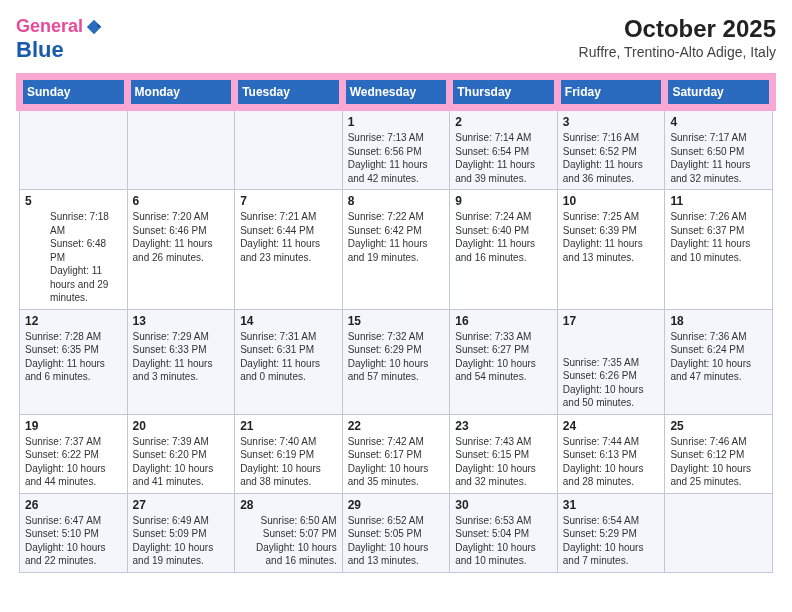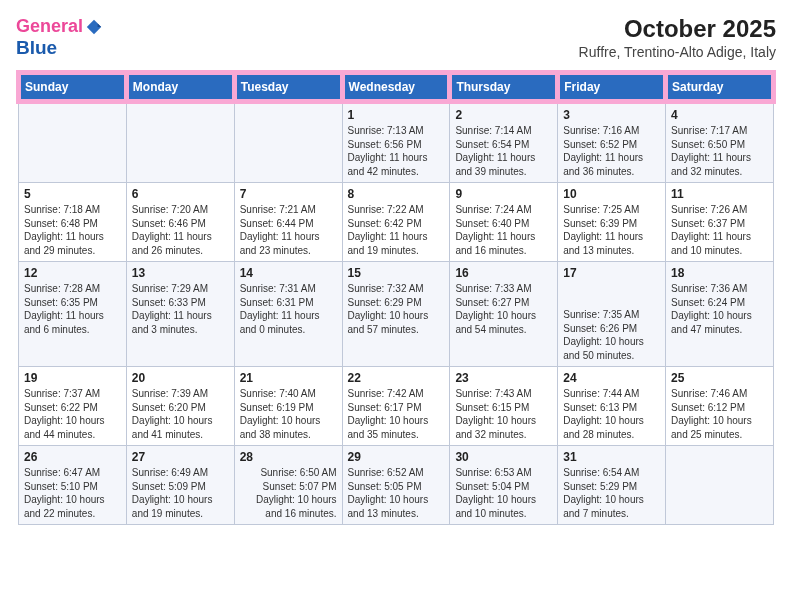--- a/index.html
+++ b/index.html
@@ -27,21 +27,21 @@
     .logo-text {
       display: flex;
       align-items: center;
     }
     .logo-general {
       font-size: 18px;
       font-weight: bold;
       color: #ec4899;
     }
     .logo-blue {
-      font-size: 19px;
+      font-size: 22px;
       font-weight: bold;
       color: #1a5aac;
     }
     .logo-icon {
       width: 18px;
       height: 18px;
       margin-left: 2px;
     }
     .title-block {
       text-align: right;
@@ -61,21 +61,21 @@
       width: 100%;
       border-collapse: collapse;
     }
     thead tr th {
       background: #2a6bbf;
       color: #fff;
       font-size: 12px;
       font-weight: bold;
       padding: 5px 4px;
       text-align: left;
-      border: 5px solid #f9a8d4;
+      border: 7px solid #f9a8d4;
     }
     tbody tr td {
       border: 1px solid #c0c8d8;
       vertical-align: top;
       padding: 4px 5px;
       font-size: 10.5px;
       color: #222;
       width: calc(100% / 7);
       height: 78px;
       background: #fff;
@@ -160,21 +160,21 @@
           <td>
             <span class="day-num">4</span>
             <div class="day-info" style="white-space: pre-line;">Sunrise: 7:17 AM
 Sunset: 6:50 PM
 Daylight: 11 hours and 32 minutes.</div>
           </td>
         </tr>
         <tr>
           <td>
             <span class="day-num">5</span>
-            <div class="day-info" style="white-space: pre-line;">Sunrise: 7:18 AM
+            <div class="day-info" style="white-space: pre-line; margin-left: 25px;">Sunrise: 7:18 AM
 Sunset: 6:48 PM
 Daylight: 11 hours and 29 minutes.</div>
           </td>
           <td>
             <span class="day-num">6</span>
             <div class="day-info" style="white-space: pre-line;">Sunrise: 7:20 AM
 Sunset: 6:46 PM
 Daylight: 11 hours and 26 minutes.</div>
           </td>
           <td>

